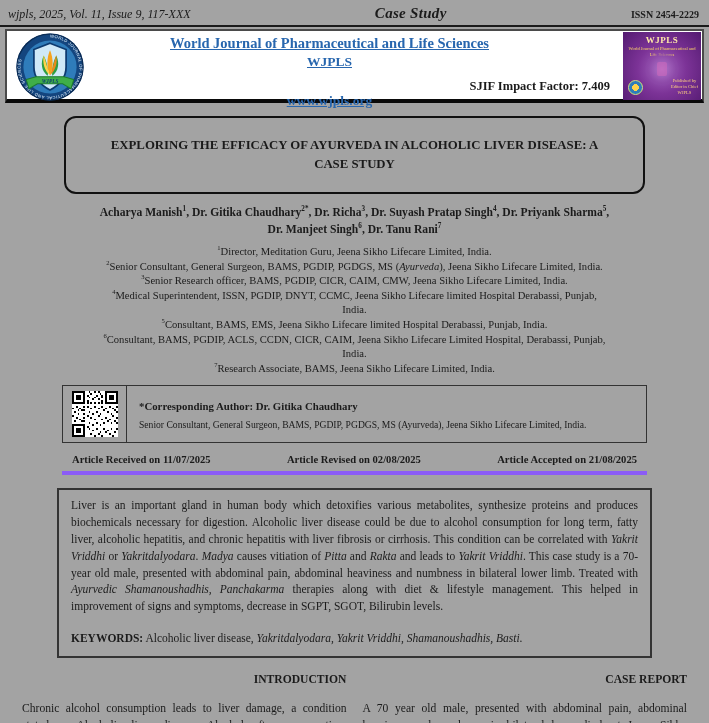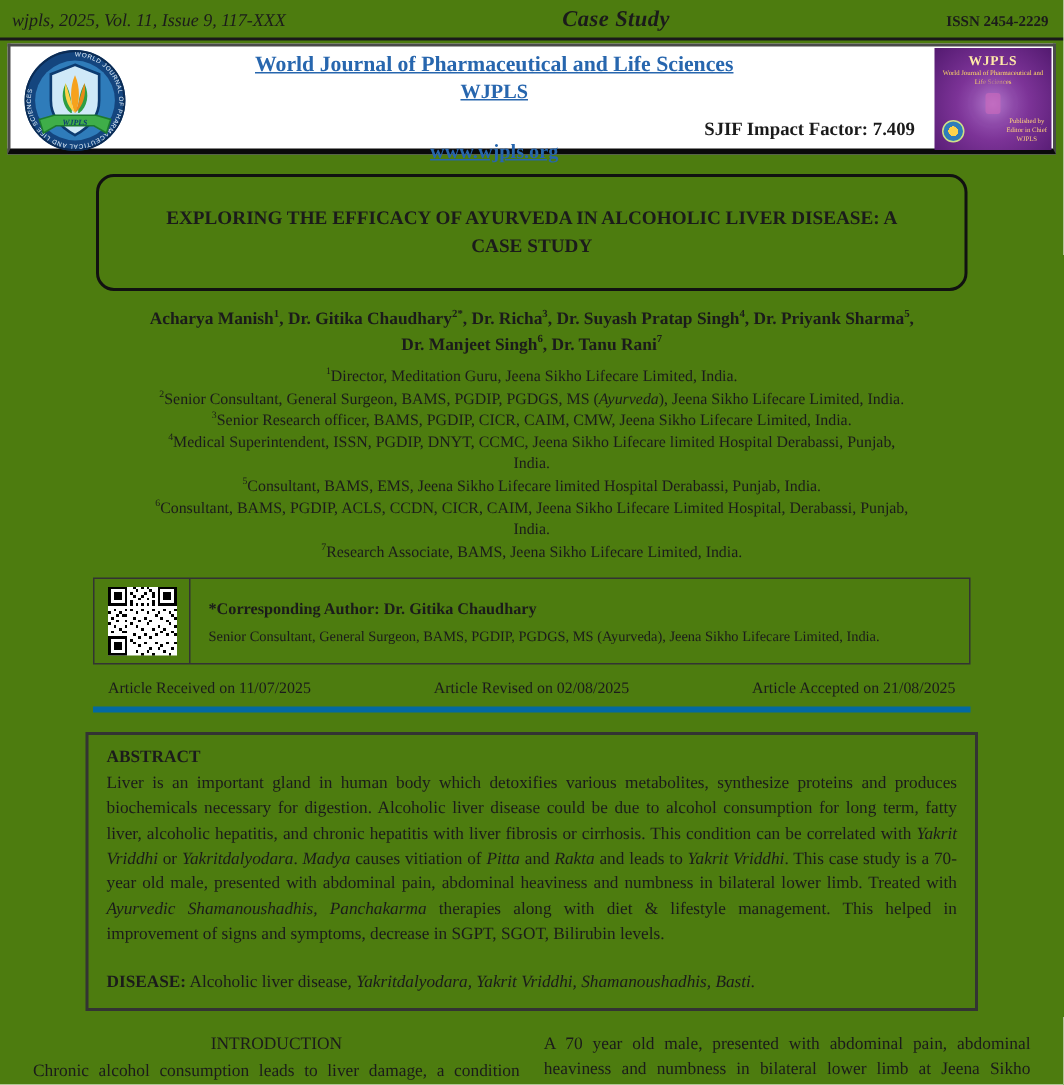--- a/index.html
+++ b/index.html
@@ -1,18 +1,18 @@
 <!DOCTYPE html>
 <html><head>
 <meta charset="utf-8">
 <style>
   * { margin:0; padding:0; box-sizing:border-box; }
   html,body { background:#ffffff; }
   body { font-family:"Liberation Serif","DejaVu Serif",serif; color:#1b1b1b; }
-  .page { position:relative; width:709px; height:723px; background:#4d7c0f; overflow:hidden; }
+  .page { position:relative; width:709px; height:723px; background:#a3a3a3; overflow:hidden; }
   .it { font-style:italic; }
   sup { font-size:0.62em; vertical-align:super; line-height:0; }
 
   
   .topbar { display:flex; justify-content:space-between; align-items:baseline;
             padding:5px 10px 3px 8px; border-bottom:2px solid #1a1a1a; }
   .topbar-left { font-style:italic; font-size:12px; }
   .topbar-center { font-weight:bold; font-style:italic; font-size:15px; letter-spacing:.3px; }
   .topbar-right { font-weight:bold; font-size:10px; }
 
@@ -54,33 +54,33 @@
   .corr-box { margin:9px 62px 0 62px; border:1.5px solid #333; display:flex; align-items:center; }
   .qr-cell { flex:0 0 64px; display:flex; align-items:center; justify-content:center;
              border-right:1.5px solid #333; padding:5px; }
   .qr-cell svg { width:46px; height:46px; }
   .corr-text { flex:1; padding:7px 12px 6px 12px; }
   .corr-label { font-weight:bold; font-size:10.8px; }
   .corr-detail { font-size:9.6px; margin-top:7px; }
 
   
   .dates { margin:8px 62px 0 62px; display:flex; justify-content:space-between;
-           font-weight:normal; font-size:10.6px; padding:3px 10px 6px 10px; border-bottom:4px solid #0369a1;align-items:center; }
+           font-weight:bold; font-size:10.6px; padding:3px 10px 6px 10px; border-bottom:4px solid #8b5cf6;align-items:center; }
 
   
   .abstract-box { margin:13px 57px 0 57px; border:2px solid #333; padding:7px 12px 9px 12px;
                   font-size:11.5px; line-height:1.46; text-align:justify; }
   .abs-heading { font-weight:bold; }
   .keywords { margin-top:15px; }
   .kw-label { font-weight:bold; }
 
   
   .columns { margin:14px 22px 0 22px; display:flex; gap:16px; }
   .col { flex:1; font-size:11.6px; line-height:1.42; text-align:justify; }
-  .col h2 { font-size:11.6px; font-weight:normal; text-align:center; margin-bottom:1px; }
+  .col h2 { font-size:11.6px; font-weight:bold; text-align:right; margin-bottom:13px; }
 </style>
 </head>
 <body>
 
 <div class="page">
 
   <div class="topbar">
     <span class="topbar-left">wjpls, 2025, Vol. 11, Issue 9, 117-XXX</span>
     <span class="topbar-center">Case Study</span>
     <span class="topbar-right">ISSN 2454-2229</span>
@@ -167,31 +167,31 @@
     </div>
   </div>
 
   <div class="dates">
     <span>Article Received on 11/07/2025</span>
     <span>Article Revised on 02/08/2025</span>
     <span>Article Accepted on 21/08/2025</span>
   </div>
 
   <div class="abstract-box">
-    <div class="abs-heading">ABSTRACT</div>
     <div><span>Liver is an important gland in human body which detoxifies various metabolites, synthesize proteins and produces biochemicals necessary for digestion. Alcoholic liver disease could be due to alcohol consumption for long term, fatty liver, alcoholic hepatitis, and chronic hepatitis with liver fibrosis or cirrhosis. This condition can be correlated with </span><span class="it">Yakrit Vriddhi</span><span> or </span><span class="it">Yakritdalyodara</span><span>. </span><span class="it">Madya</span><span> causes vitiation of </span><span class="it">Pitta</span><span> and </span><span class="it">Rakta</span><span> and leads to </span><span class="it">Yakrit Vriddhi</span><span>. This case study is a 70-year old male, presented with abdominal pain, abdominal heaviness and numbness in bilateral lower limb. Treated with </span><span class="it">Ayurvedic Shamanoushadhis, Panchakarma</span><span> therapies along with diet &amp; lifestyle management. This helped in improvement of signs and symptoms, decrease in SGPT, SGOT, Bilirubin levels.</span></div>
     <div class="keywords">
-      <span class="kw-label">DISEASE:</span><span><span> Alcoholic liver disease, </span><span class="it">Yakritdalyodara, Yakrit Vriddhi, Shamanoushadhis, Basti.</span></span>
+      <span class="kw-label">KEYWORDS:</span><span><span> Alcoholic liver disease, </span><span class="it">Yakritdalyodara, Yakrit Vriddhi, Shamanoushadhis, Basti.</span></span>
     </div>
   </div>
 
   <div class="columns">
     <div class="col">
       <h2>INTRODUCTION</h2>
       <p>Chronic alcohol consumption leads to liver damage, a condition stated as Alcoholic liver disease. Alcohol after consumption, undergoes metabolic changes and acetaldehyde is formed which damages the liver. Initially the liver cells get studded with fat droplets and leads to inflammation of the liver called Alcoholic hepatitis. Alcoholic Liver Disease (ALD) involves fatty liver</p>
     </div>
     <div class="col">
+      <h2>CASE REPORT</h2>
       <p>A 70 year old male, presented with abdominal pain, abdominal heaviness and numbness in bilateral lower limb at Jeena Sikho Lifecare Limited Hospital, Derabassi, Punjab, India.</p>
 
     </div>
   </div>
 
 </div>
 
 </body></html>

